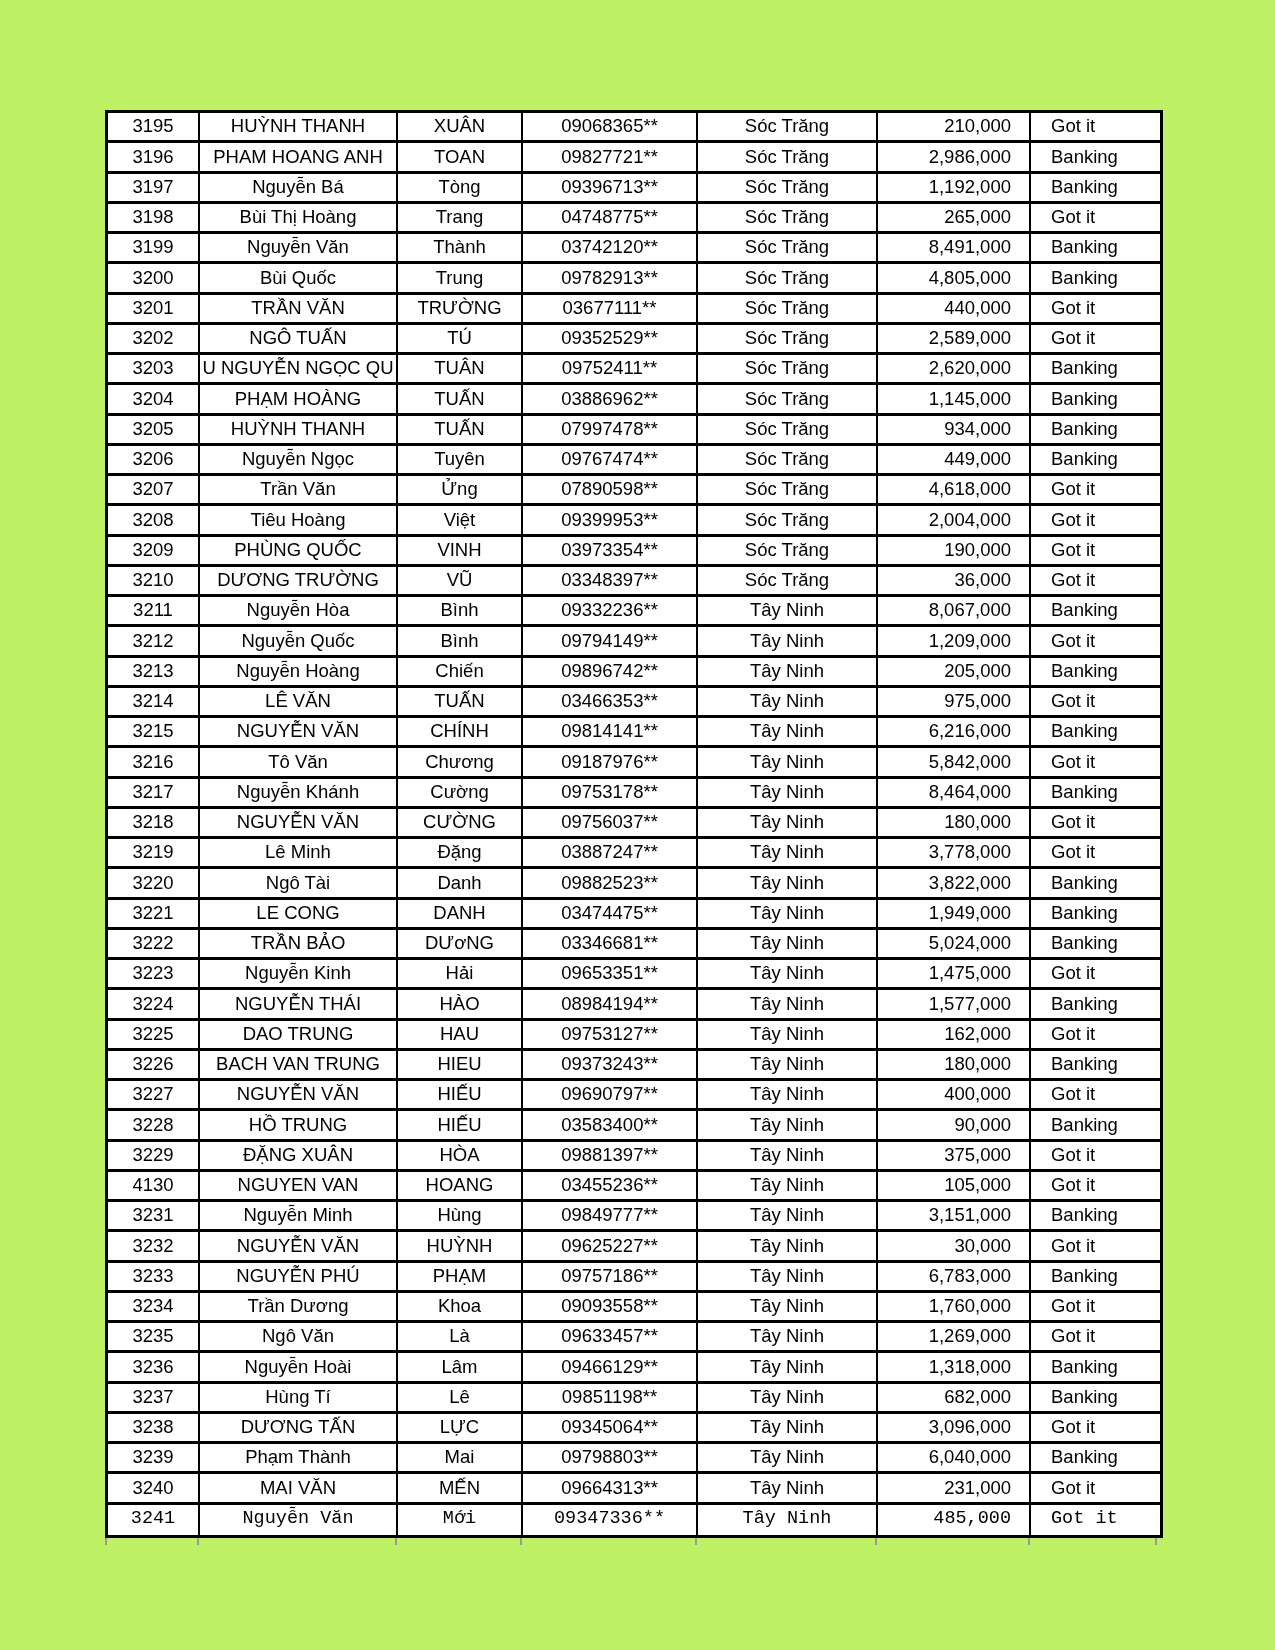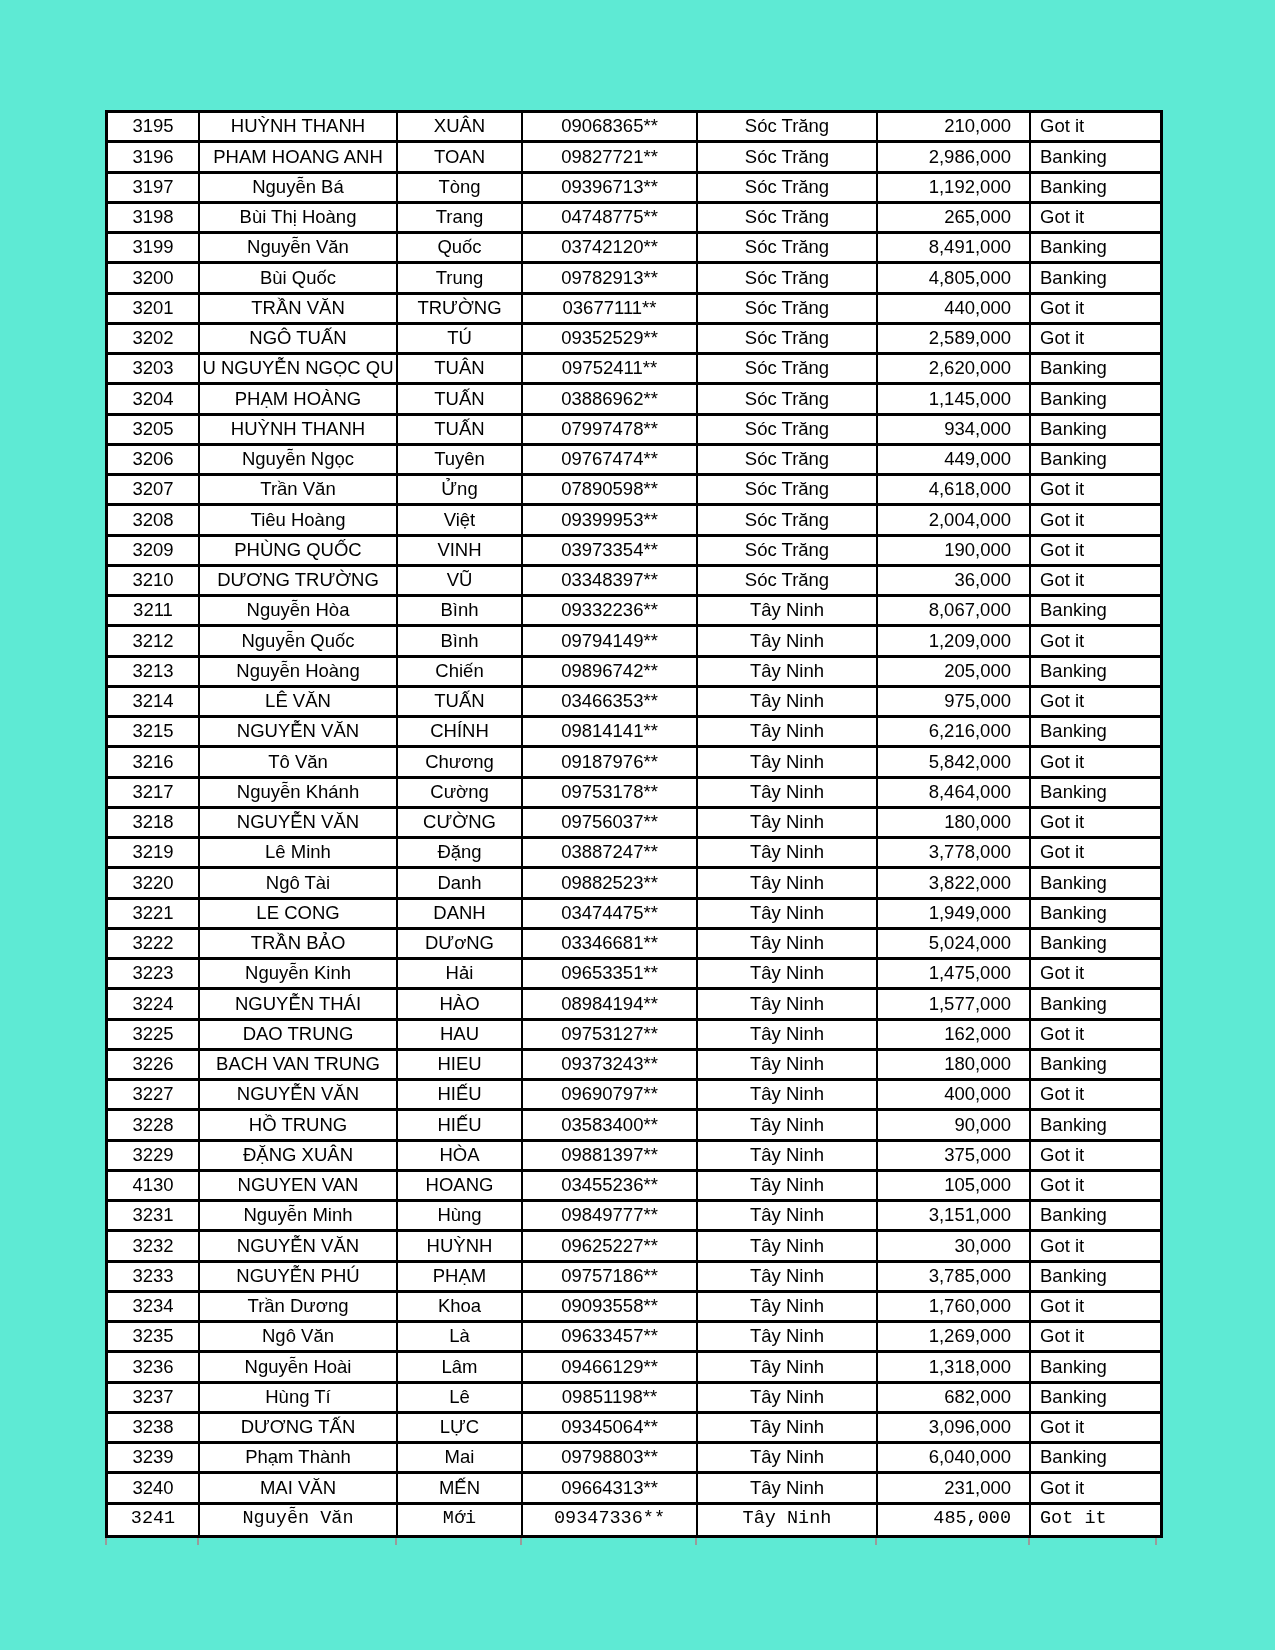--- a/index.html
+++ b/index.html
@@ -1,19 +1,19 @@
 <!DOCTYPE html>
 <html><head>
 <meta charset="utf-8">
 <style>
   html,body{margin:0;padding:0;background:#ffffff;}
   .page{
     position:relative;
     width:1275px;height:1650px;
-    background:#5eead4;
+    background:#bef264;
     font-family:"Liberation Sans","DejaVu Sans",sans-serif;
     color:#000000;
     overflow:hidden;
   }
   .data-table{
     position:absolute;
     left:105px;top:110px;
     display:grid;
     grid-template-columns:92px 198px 125px 175px 180px 153px 129px;
     grid-auto-rows:30.25px;
@@ -30,21 +30,21 @@
     justify-content:center;
     font-size:18.5px;
     line-height:1;
     white-space:nowrap;
     overflow:hidden;
     padding:0 2px;
   }
   .cell.last-col{border-right:none;}
   .cell.last-row{border-bottom:none;font-family:Liberation Mono, monospace;}
   .cell.al-right{justify-content:flex-end;padding-right:18px;}
-  .cell.al-left{justify-content:flex-start;padding-left:9px;}
+  .cell.al-left{justify-content:flex-start;padding-left:20px;}
   
   .cut-tick{
     position:absolute;
     top:1538px;
     width:2px;height:7px;
     background:#9a9a9a;
   }
 </style>
 </head>
 <body>
@@ -74,21 +74,21 @@
       <div class="cell last-col al-left">Banking</div>
       <div class="cell">3198</div>
       <div class="cell">Bùi Thị Hoàng</div>
       <div class="cell">Trang</div>
       <div class="cell">04748775**</div>
       <div class="cell">Sóc Trăng</div>
       <div class="cell al-right">265,000</div>
       <div class="cell last-col al-left">Got it</div>
       <div class="cell">3199</div>
       <div class="cell">Nguyễn Văn</div>
-      <div class="cell">Quốc</div>
+      <div class="cell">Thành</div>
       <div class="cell">03742120**</div>
       <div class="cell">Sóc Trăng</div>
       <div class="cell al-right">8,491,000</div>
       <div class="cell last-col al-left">Banking</div>
       <div class="cell">3200</div>
       <div class="cell">Bùi Quốc</div>
       <div class="cell">Trung</div>
       <div class="cell">09782913**</div>
       <div class="cell">Sóc Trăng</div>
       <div class="cell al-right">4,805,000</div>
@@ -315,21 +315,21 @@
       <div class="cell">HUỲNH</div>
       <div class="cell">09625227**</div>
       <div class="cell">Tây Ninh</div>
       <div class="cell al-right">30,000</div>
       <div class="cell last-col al-left">Got it</div>
       <div class="cell">3233</div>
       <div class="cell">NGUYỄN PHÚ</div>
       <div class="cell">PHẠM</div>
       <div class="cell">09757186**</div>
       <div class="cell">Tây Ninh</div>
-      <div class="cell al-right">3,785,000</div>
+      <div class="cell al-right">6,783,000</div>
       <div class="cell last-col al-left">Banking</div>
       <div class="cell">3234</div>
       <div class="cell">Trần Dương</div>
       <div class="cell">Khoa</div>
       <div class="cell">09093558**</div>
       <div class="cell">Tây Ninh</div>
       <div class="cell al-right">1,760,000</div>
       <div class="cell last-col al-left">Got it</div>
       <div class="cell">3235</div>
       <div class="cell">Ngô Văn</div>

